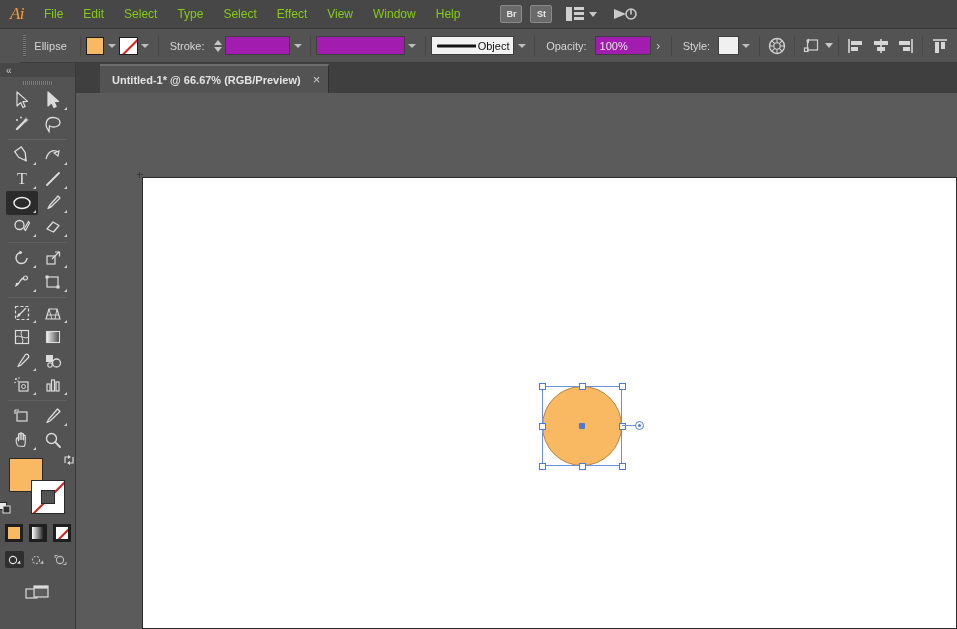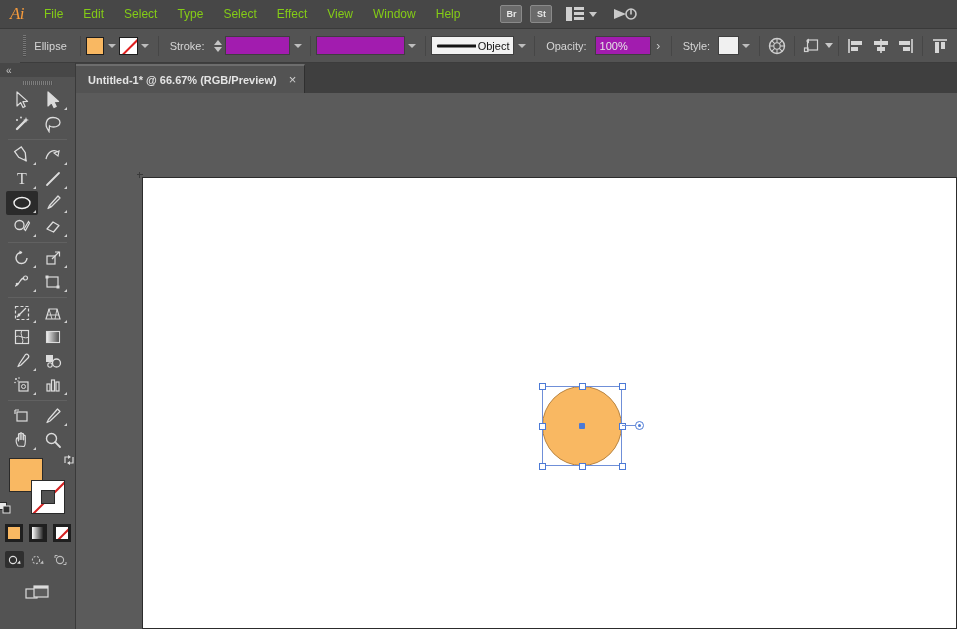--- a/index.html
+++ b/index.html
@@ -242,20 +242,21 @@
 
   
   .tabbar {
     position: absolute;
     top: 63px; left: 0;
     width: 957px; height: 30px;
     background: #3f3f3f;
     box-sizing: border-box;
     display: flex;
     align-items: flex-end;
+    padding-left: 24px;
   }
   .tab-gutter { width: 76px; height: 30px; background: #3f3f3f; }
   .doc-tab {
     height: 29px;
     background: #535353;
     display: flex;
     align-items: center;
     padding: 0 8px 0 12px;
     border-right: 1px solid #2f2f2f;
     border-top: 2px solid #6d6d6d;

